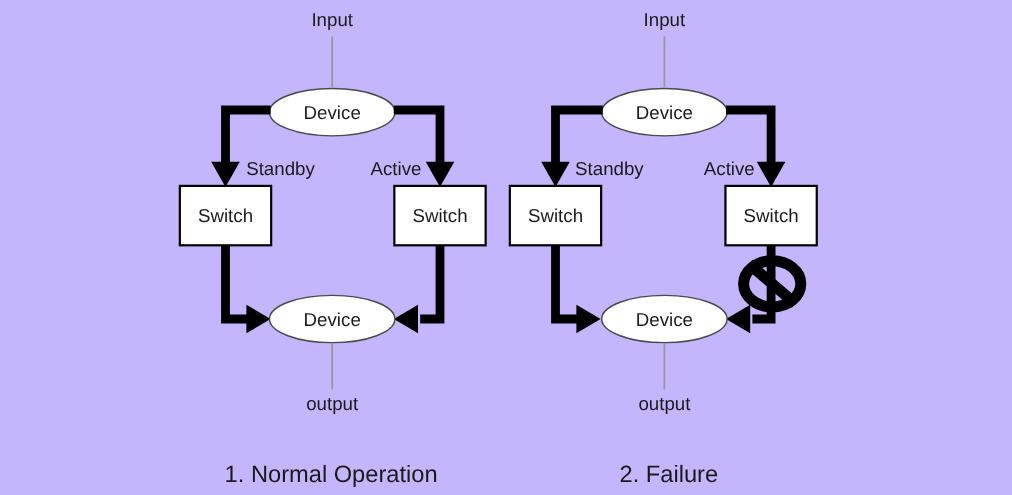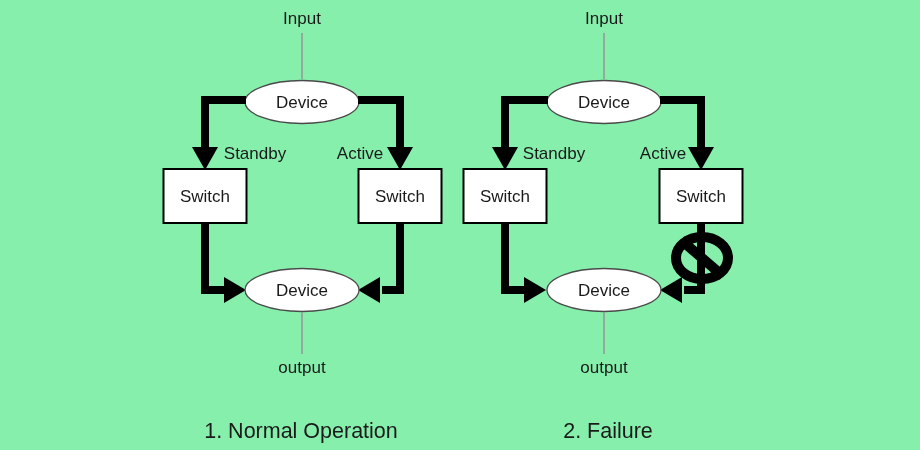--- a/index.html
+++ b/index.html
@@ -1,20 +1,20 @@
 <!DOCTYPE html>
 <html><head>
 <meta charset="utf-8">
 <style>
   html, body { margin: 0; padding: 0; background: #ffffff; }
   .canvas {
     position: relative;
     width: 920px;
     height: 450px;
-    background: #86efac;
+    background: #c4b5fd;
     font-family: "Liberation Sans", "DejaVu Sans", sans-serif;
     overflow: hidden;
   }
   svg text {
     fill: #1a1a1a;
     font-family: "Liberation Sans", "DejaVu Sans", sans-serif;
   }
   .node-label   { font-size: 17px; }
   .port-label   { font-size: 17px; }
   .branch-label { font-size: 17px; }

